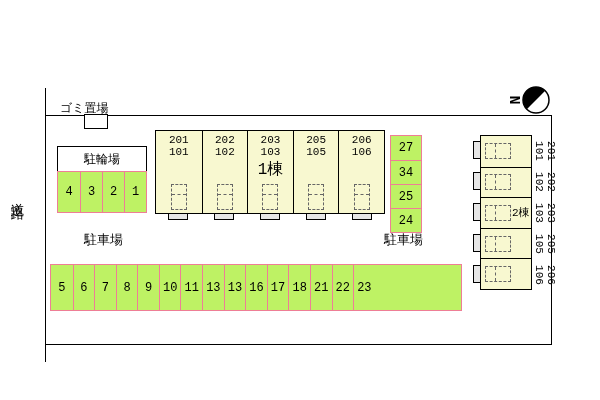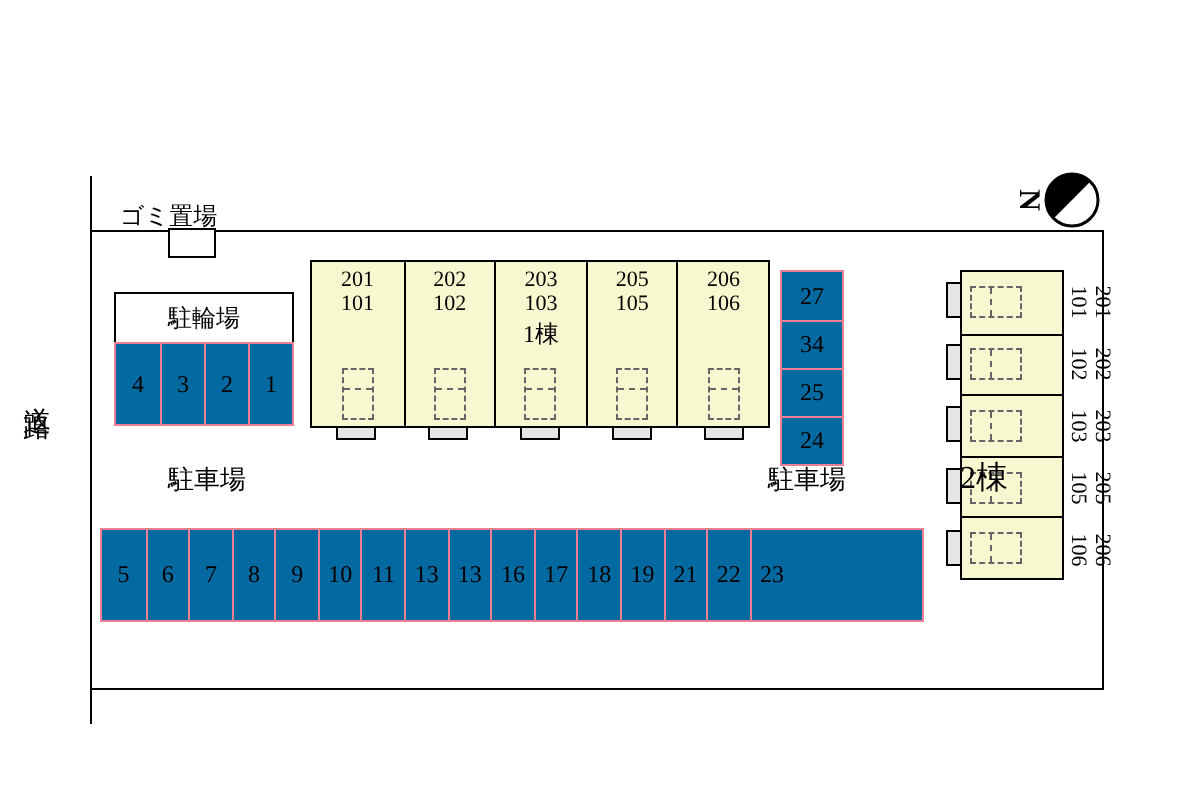--- a/index.html
+++ b/index.html
@@ -1,53 +1,53 @@
 <!DOCTYPE html>
 <html><head>
 <meta charset="utf-8">
 <style>
   * { box-sizing: border-box; margin: 0; padding: 0; }
   html,body { background:#fff; }
   .canvas {
     position: relative; width: 600px; height: 373px; background: #fff;
-    font-family: Liberation Serif, serif; color: #000; overflow: hidden;
+    font-family: Liberation Mono, monospace; color: #000; overflow: hidden;
   }
   
   .boundary { position:absolute; left:45px; top:115px; width:507px; height:230px; border:1.5px solid #000; }
   .vline { position:absolute; left:45px; top:88px; height:274px; width:0; border-left:1.5px solid #000; }
   .road-label { position:absolute; left:8px; top:192px; writing-mode:vertical-rl; font-size:14px; letter-spacing:3px; }
   
   .lab { position:absolute; font-size:12px; white-space:nowrap; }
   
   .box-black { position:absolute; border:1.5px solid #000; background:#fff; }
   .bicycle { left:57px; top:146px; width:90px; height:26px; display:flex; align-items:center; justify-content:center; font-size:12px; }
   .garbage { left:84px; top:114px; width:24px; height:15px; }
   
-  .pgroup { position:absolute; display:grid; border:1.5px solid #ee7e96; background:#0369a1; }
+  .pgroup { position:absolute; display:grid; border:1.5px solid #ee7e96; background:#bef264; }
   .pgroup > div { display:flex; align-items:center; justify-content:center; font-size:12px; }
   .pgroup.horiz > div { border-left:1.5px solid #ee7e96; }
   .pgroup.horiz > div:first-child { border-left:none; }
   .pgroup.vert > div { border-top:1.5px solid #ee7e96; }
   .pgroup.vert > div:first-child { border-top:none; }
   .pk-topleft { left:57px; top:171px; width:90px; height:42px; grid-template-columns:repeat(4,1fr); }
   .pk-right  { left:390px; top:135px; width:32px; height:98px; grid-template-rows:repeat(4,1fr); }
   .pk-bottom { left:50px; top:264px; width:412px; height:47px; grid-template-columns:repeat(19,1fr); }
   
   .bldg { position:absolute; background:#f8f8d0; border:1.5px solid #000; display:grid; }
   .bldg1 { left:155px; top:130px; width:230px; height:84px; grid-template-columns:repeat(5,1fr); }
   .bldg2 { left:480px; top:135px; width:52px; height:155px; grid-template-rows:repeat(5,1fr); }
   .bcell { position:relative; }
   .bldg1 > .bcell { border-left:1px solid #000; }
   .bldg1 > .bcell:first-child { border-left:none; }
   .bldg2 > .bcell { border-top:1px solid #000; }
   .bldg2 > .bcell:first-child { border-top:none; }
   .unum { font-size:11px; line-height:12px; text-align:center; }
   .bldg1 .unum:first-child { margin-top:3px; }
-  .bname1 { font-size:12px; text-align:center; margin-top:1px; }
-  .bname2 { position:absolute; left:480px; top:205px; font-size:16px;margin-top:24px; }
+  .bname1 { font-size:16px; text-align:center; margin-top:1px; }
+  .bname2 { position:absolute; left:512px; top:205px; font-size:11px; }
   
   .entry1 { position:absolute; bottom:3px; left:50%; transform:translateX(-50%); width:16px; height:26px; border:1px dashed #666; }
   .entry1::before { content:""; position:absolute; left:0; right:0; top:9px; border-top:1px dashed #666; }
   .entry2 { position:absolute; left:4px; top:50%; transform:translateY(-50%); width:26px; height:16px; border:1px dashed #666; }
   .entry2::before { content:""; position:absolute; top:0; bottom:0; left:9px; border-left:1px dashed #666; }
   
   .step1 { position:absolute; top:213px; width:20px; height:7px; background:#e6e6e6; border:1px solid #000; }
   .step2 { position:absolute; left:473px; width:8px; height:18px; background:#e6e6e6; border:1px solid #000; }
   
   .b2num { position:absolute; left:524px; width:40px; height:26px; transform:rotate(90deg); text-align:center; }
@@ -127,21 +127,20 @@
     <div>7</div>
     <div>8</div>
     <div>9</div>
     <div>10</div>
     <div>11</div>
     <div>13</div>
     <div>13</div>
     <div>16</div>
     <div>17</div>
     <div>18</div>
-    <div>19</div>
     <div>21</div>
     <div>22</div>
     <div>23</div>
   </div>
 
   <div class="bldg bldg2">
     <div class="bcell">
         <div class="entry2"></div>
       </div>
     <div class="bcell">

